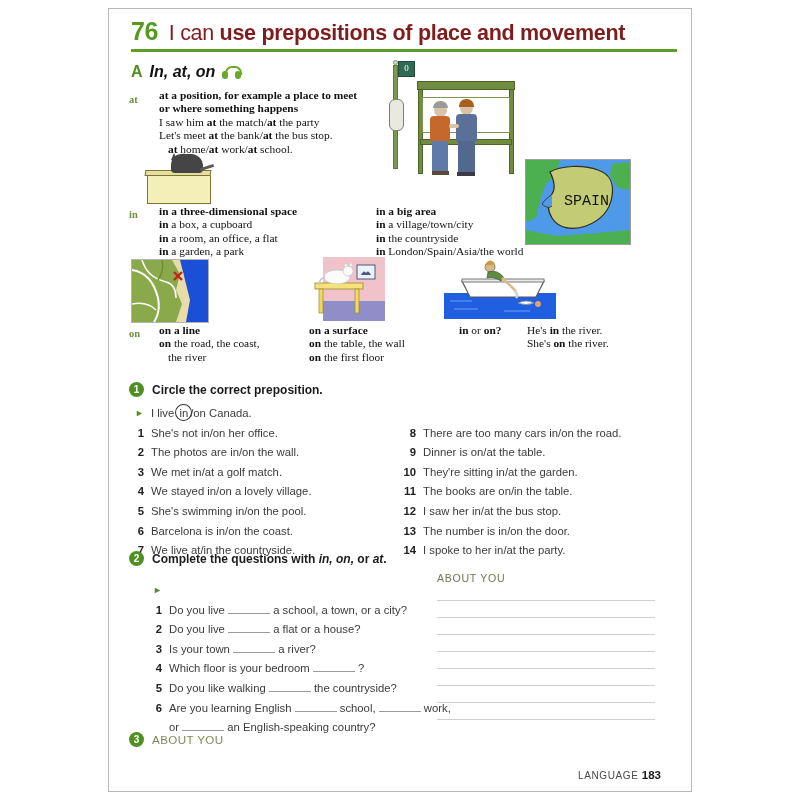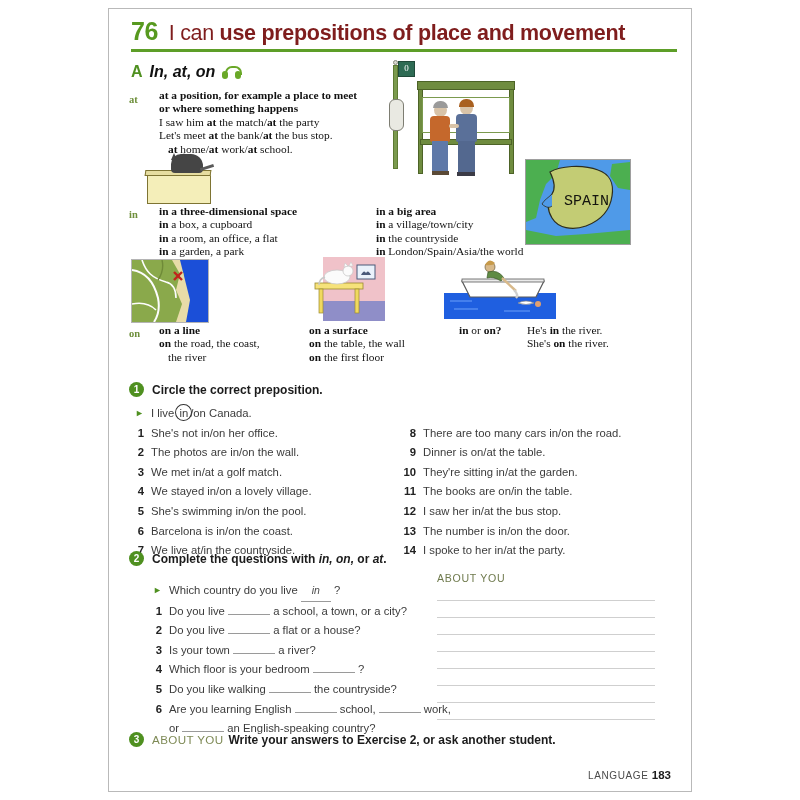--- a/index.html
+++ b/index.html
@@ -75,21 +75,21 @@
   .blank{display:inline-block;border-bottom:1px solid #9a9a9a;vertical-align:baseline;}
   .ansfill{display:inline-block;border-bottom:1px solid #9a9a9a;text-align:center;
            font-style:italic;font-size:10.5px;color:#4a4a4a;}
 
   
   .aboutbox{position:absolute;}
   .about-t{font-size:10.6px;letter-spacing:.7px;color:#6f7a4d;}
   .aline{height:1px;background:#cfcfcf;margin-top:16px;}
 
   .about-tag{font-size:11.6px;letter-spacing:.4px;color:#7e8a56;}
-  .footer{position:absolute;right:20px;bottom:10px;font-size:10px;color:#4a4a4a;letter-spacing:.6px;}
+  .footer{position:absolute;right:30px;bottom:10px;font-size:10px;color:#4a4a4a;letter-spacing:.6px;}
   .footer b{font-weight:bold;color:#1c1c1c;font-size:11.5px;letter-spacing:0;}
 </style>
 </head>
 <body>
 
 <div class="page">
 
   <div class="hdr">
     <div class="hdr-row">
       <span class="unit-num">76</span>
@@ -336,21 +336,20 @@
   </div>
 
   <div class="ex" style="left:20px;top:542px;width:546px;">
     <div class="ex-head">
       <span class="bullet">2</span>
       <span class="ex-title"><span>Complete the questions with </span><i>in, on,</i><span> or </span><i>at</i><span>.</span></span>
     </div>
     <div id="ex2-items" style="margin-top:15px;margin-left:18px;">
         <div class="qrow">
           <span class="qtri">►</span>
-          <span class="qtxt"><span>Which country do you live </span><span class="ansfill" style="width:30px;">in</span><span> ?</span></span>
         </div>
         <div class="qrow">
           <span class="qnum">1</span>
           <span class="qtxt"><span>Do you live </span><span class="blank" style="width:42px;height:11px;"></span><span> a school, a town, or a city?</span></span>
         </div>
         <div class="qrow">
           <span class="qnum">2</span>
           <span class="qtxt"><span>Do you live </span><span class="blank" style="width:42px;height:11px;"></span><span> a flat or a house?</span></span>
         </div>
         <div class="qrow">
@@ -387,21 +386,20 @@
         <div class="aline"></div>
         <div class="aline"></div>
         <div class="aline"></div>
       </div>
   </div>
 
   <div class="ex" style="left:20px;top:723px;width:546px;">
     <div class="ex-head">
       <span class="bullet">3</span>
       <span class="about-tag">ABOUT YOU</span>
-      <span class="ex-title" style="margin-left:-3px;">Write your answers to Exercise 2, or ask another student.</span>
     </div>
   </div>
 
   <div class="footer">
     <span>LANGUAGE</span>
     <b>183</b>
   </div>
 
 </div>
 

